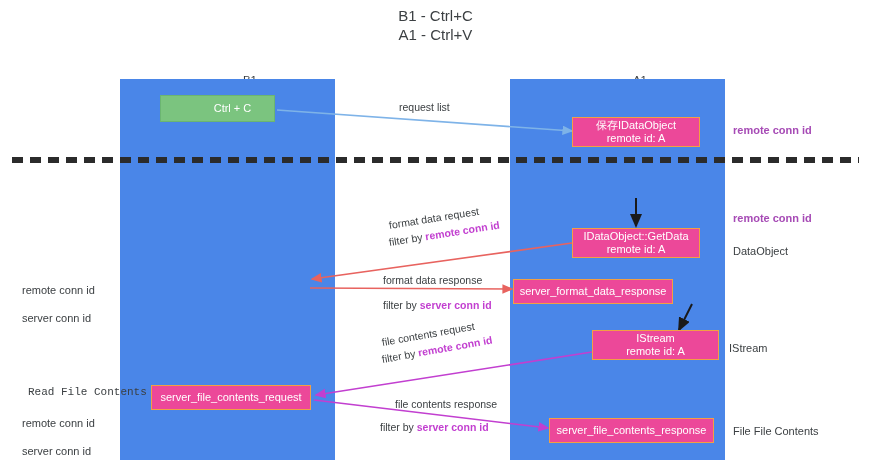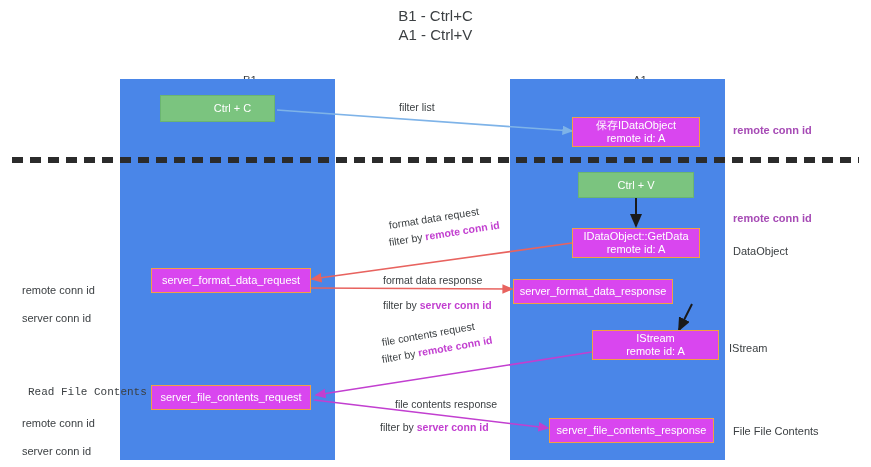--- a/index.html
+++ b/index.html
@@ -34,21 +34,21 @@
   .box{
     box-sizing:border-box;
     display:flex;align-items:center;justify-content:center;
     text-align:center;
     color:#ffffff;
     font-size:11px;line-height:13px;
     white-space:pre-line;
     border:1px solid rgba(0,0,0,0.06);
   }
   .box.green{background:#7bc47f;border-color:#6bb571;}
-  .box.orange{background:#d946ef;border-color:#f2a043;}
+  .box.orange{background:#ec4899;border-color:#f2a043;}
 
   
   .ann{font-size:11px;line-height:14px;white-space:pre-line;}
   .ann.purple{color:#a64ab5;font-weight:bold;}
   .ann.plain{color:#3c4043;}
 
   
   .elabel{
     font-size:10.5px;line-height:13px;color:#3c4043;white-space:nowrap;
   }
@@ -110,37 +110,35 @@
     <line x1="592" y1="352" x2="316" y2="395" stroke="#c23fd0" stroke-width="1.6" marker-end="url(#ahMag)"></line>
 
     <line x1="314" y1="400" x2="548" y2="428" stroke="#c23fd0" stroke-width="1.6" marker-end="url(#ahMag)"></line>
   </svg>
 
   <div class="abs box green" style="left:160px;top:95px;width:115px;height:27px;padding-left:30px;">Ctrl + C</div>
 
   <div class="abs box orange" style="left:572px;top:117px;width:128px;height:30px;">保存IDataObject
 remote id: A</div>
 
-  <div class="abs box green" style="left:578px;top:172px;width:116px;height:26px;">Ctrl + V</div>
 
   <div class="abs box orange" style="left:572px;top:228px;width:128px;height:30px;text-align:center;">IDataObject::GetData
 remote id: A</div>
 
-  <div class="abs box orange" style="left:151px;top:268px;width:160px;height:25px;">server_format_data_request</div>
 
   <div class="abs box orange" style="left:513px;top:279px;width:160px;height:25px;">server_format_data_response</div>
 
   <div class="abs box orange" style="left:592px;top:330px;width:127px;height:30px;">IStream
 remote id: A</div>
 
   <div class="abs box orange" style="left:151px;top:385px;width:160px;height:25px;">server_file_contents_request</div>
 
   <div class="abs box orange" style="left:549px;top:418px;width:165px;height:25px;">server_file_contents_response</div>
 
-  <div class="abs elabel" style="left:399px;top:101px;">filter list</div>
+  <div class="abs elabel" style="left:399px;top:101px;">request list</div>
 
   <div class="abs" style="left:389px;top:219px;">
     <div class="elabel rot-up">format data request</div>
     <div class="elabel rot-up" style="margin-top:4px;"><span>filter by </span><span class="p">remote conn id</span></div>
   </div>
 
   <div class="abs" style="left:383px;top:274px;">
     <div class="elabel">format data response</div>
     <div class="elabel" style="margin-top:12px;"><span>filter by </span><span class="g">server conn id</span></div>
   </div>

